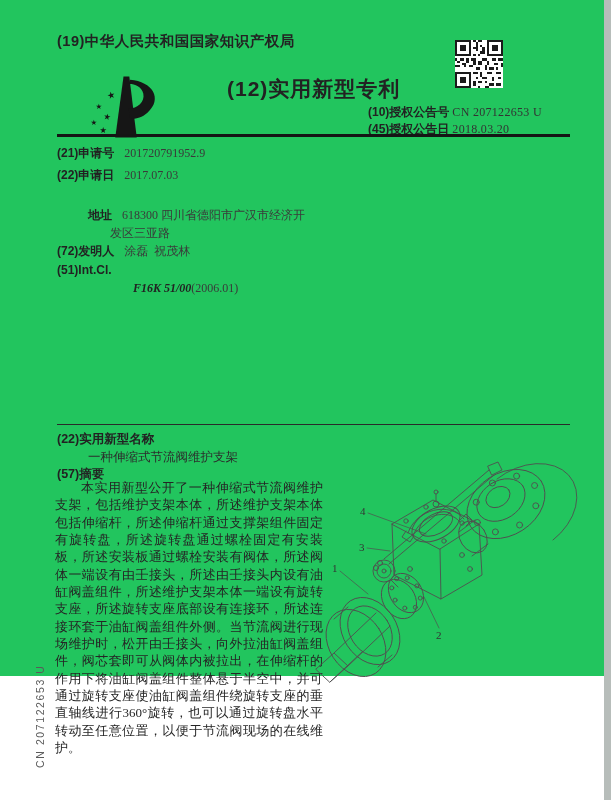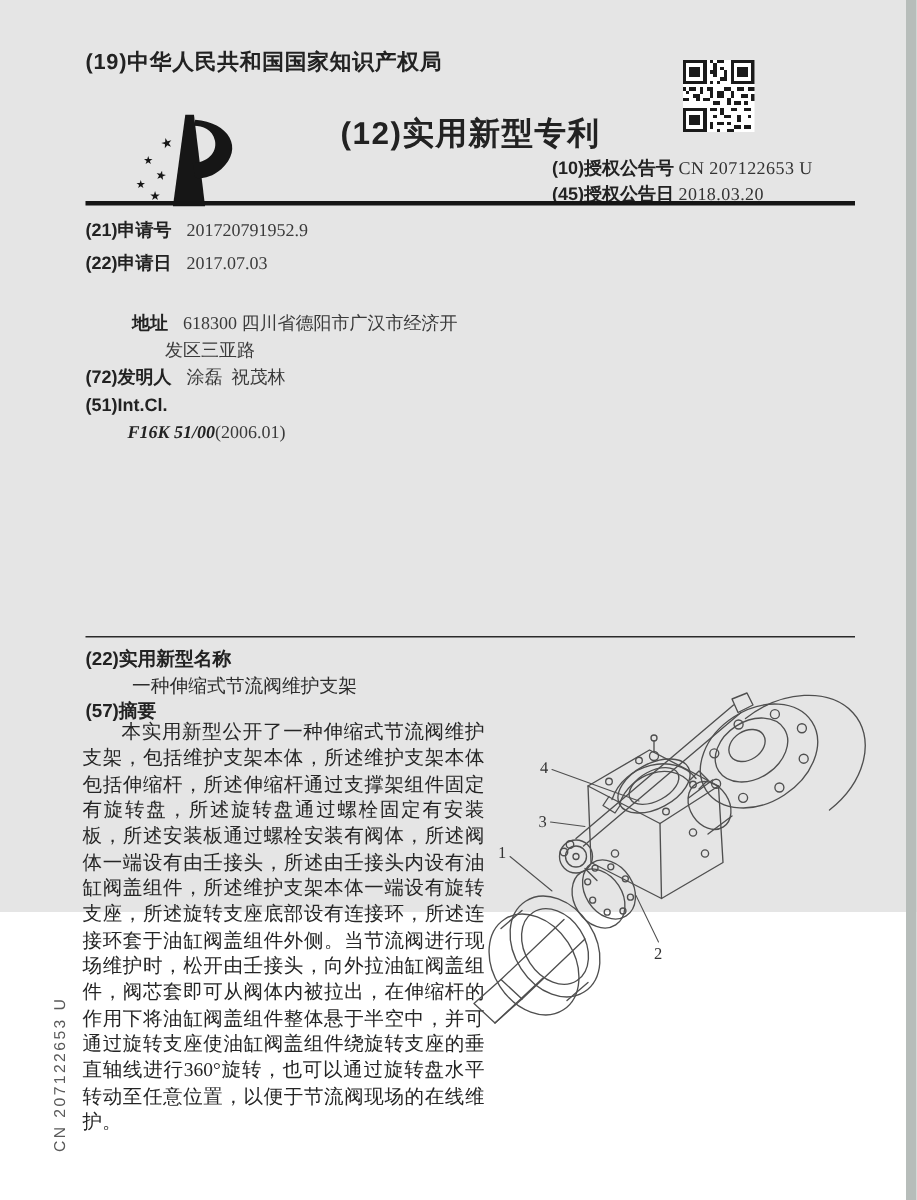--- a/index.html
+++ b/index.html
@@ -1,19 +1,19 @@
 <!DOCTYPE html>
 <html><head>
 <meta charset="utf-8">
 <style>
   * { margin:0; padding:0; box-sizing:border-box; }
   html,body { background:#ffffff; }
   body { width:611px; height:800px; overflow:hidden; }
   .page {
-    position:relative; width:611px; height:608px; background:#e5e5e5;
+    position:relative; width:611px; height:676px; background:#22c55e;
     font-family:"Liberation Serif","DejaVu Serif",serif; color:#222;
   }
   .sans { font-family:"Liberation Sans","DejaVu Sans",sans-serif; }
   .abs { position:absolute; }
   .scan-strip { position:absolute; right:0; top:0; width:7px; height:800px; background:#b7bdba; }
 
   .office-line { left:57px; top:32px; font-size:14.5px; font-weight:bold; letter-spacing:.5px; }
   .qr { left:455px; top:40px; width:48px; height:48px; }
   .logo { left:84px; top:74px; width:84px; height:66px; }
   .doc-type { left:227px; top:75px; font-size:21px; font-weight:bold; letter-spacing:1px; }
@@ -166,21 +166,21 @@
   <div class="abs bib addr2" style="top:225px;">
     <span class="val">发区三亚路</span>
   </div>
   <div class="abs bib" style="top:243px;">
     <span class="lbl">(72)发明人</span>
     <span class="val pre">涂磊  祝茂林</span>
   </div>
   <div class="abs bib" style="top:263px;">
     <span class="lbl">(51)Int.Cl.</span>
   </div>
-  <div class="abs intcl-val" style="top:281px;">
+  <div class="abs intcl-val" style="top:281px;margin-left:48px;">
     <span class="code">F16K 51/00</span><span class="ed">(2006.01)</span>
   </div>
 
 
   <div class="abs rule-thin"></div>
 
   <div class="abs sec-label" style="top:431px;">(22)实用新型名称</div>
   <div class="abs invention-title">一种伸缩式节流阀维护支架</div>
   <div class="abs sec-label" style="top:466px;">(57)摘要</div>
   <div class="abs abstract">本实用新型公开了一种伸缩式节流阀维护支架，包括维护支架本体，所述维护支架本体包括伸缩杆，所述伸缩杆通过支撑架组件固定有旋转盘，所述旋转盘通过螺栓固定有安装板，所述安装板通过螺栓安装有阀体，所述阀体一端设有由壬接头，所述由壬接头内设有油缸阀盖组件，所述维护支架本体一端设有旋转支座，所述旋转支座底部设有连接环，所述连接环套于油缸阀盖组件外侧。当节流阀进行现场维护时，松开由壬接头，向外拉油缸阀盖组件，阀芯套即可从阀体内被拉出，在伸缩杆的作用下将油缸阀盖组件整体悬于半空中，并可通过旋转支座使油缸阀盖组件绕旋转支座的垂直轴线进行360°旋转，也可以通过旋转盘水平转动至任意位置，以便于节流阀现场的在线维护。</div>

